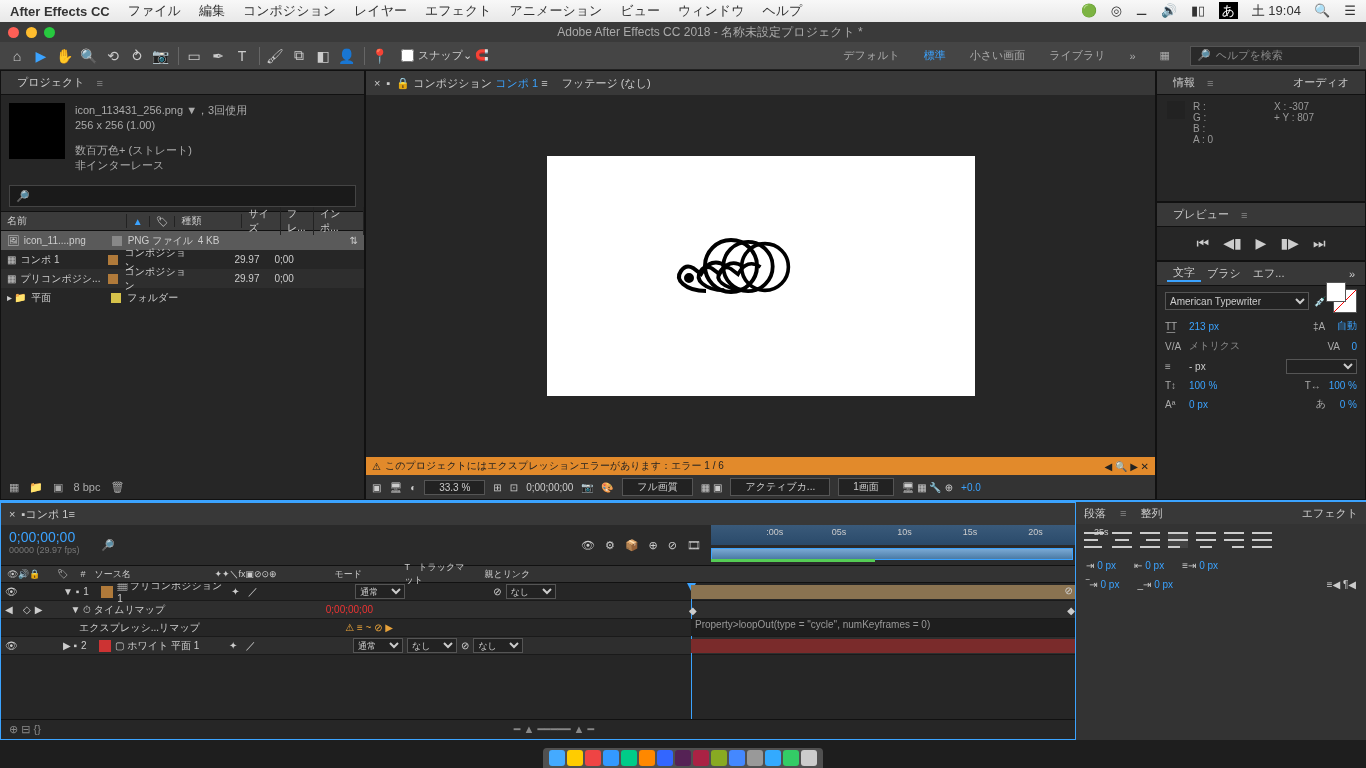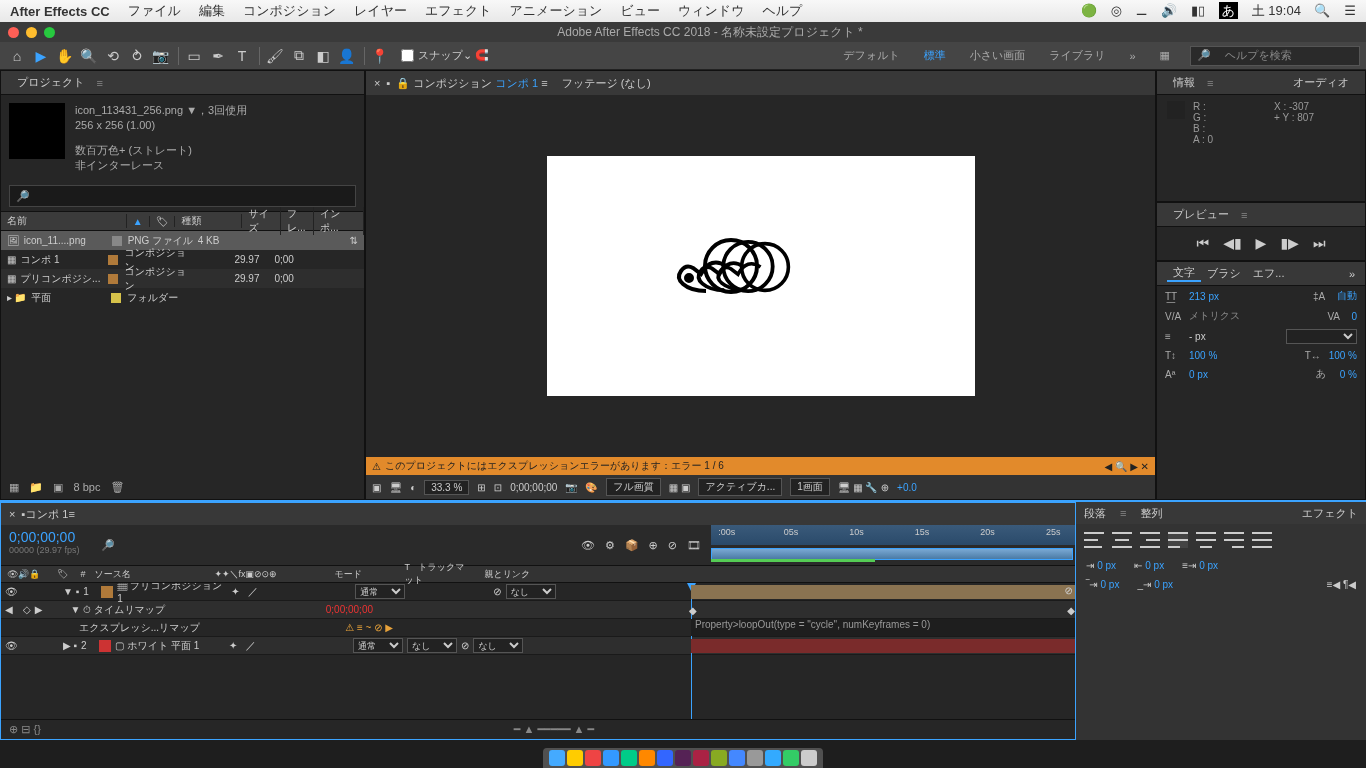--- a/index.html
+++ b/index.html
@@ -54,21 +54,21 @@
 .comp-tabs .ct { margin-right:14px; color:#ccc;}
 .comp-tabs .ct .blue{color:#3ba3ff;}
 .breadcrumb { height:22px; display:flex; align-items:center; padding:0 10px; font-size:10px; background:#2a2a2a;}
 .breadcrumb .bc { padding:2px 8px; margin-right:6px;}
 .breadcrumb .bc.active{ background:#1b3a52; color:#5aa9e6; border:1px solid #3ba3ff;}
 .canvas-wrap { flex:1; display:flex; align-items:center; justify-content:center; background:#262626;}
 .canvas { width:428px; height:240px; background:#fff; display:flex; align-items:center; justify-content:center;}
 .canvas svg { width:200px; height:120px; }
 .warn-bar { height:18px; background:#e28a2b; color:#222; font-size:10px; display:flex; align-items:center; padding:0 6px;}
 .comp-foot { height:24px; background:#333; display:flex; align-items:center; padding:0 6px; font-size:10px; color:#ccc; gap:8px;}
-.comp-foot .sel{background:#222; padding:1px 6px; border:1px solid #555;}
+.comp-foot .sel{background:#222; padding:1px 14px; border:1px solid #555;}
 
 
 .rightcol { display:flex; flex-direction:column; }
 .info-body { padding:6px 10px; font-size:10px; color:#999; display:flex; }
 .info-body .col{flex:1;}
 .preview-ctrls { display:flex; justify-content:center; gap:14px; padding:8px 0; font-size:14px;}
 .char-panel .row{display:flex; align-items:center; padding:3px 8px; gap:6px; font-size:10px;}
 .char-panel .row .label{width:18px; color:#aaa;}
 .char-panel .row .val{color:#3ba3ff;}
 .char-panel select{background:#222; color:#ccc; border:1px solid #555; font-size:10px; flex:1; height:18px;}
@@ -84,21 +84,21 @@
 .tl-time .big{color:#3ba3ff; font-size:14px;}
 .tl-time .small{color:#777; font-size:9px;}
 .tl-cols{height:18px; background:#333; display:flex; align-items:center; font-size:9px; border-top:1px solid #111; border-bottom:1px solid #111;}
 .tl-cols span{padding:0 6px;}
 .tl-body{flex:1; position:relative; overflow:hidden;}
 .tl-row{height:18px; display:flex; align-items:center; font-size:10px; border-bottom:1px solid #1a1a1a;}
 .tl-row.odd{background:#2e2e2e;}
 .tl-left{width:690px; display:flex; align-items:center; padding:0 4px; gap:4px;}
 .tl-track{flex:1; position:relative; height:100%;}
 .ruler{height:20px; background:linear-gradient(#3a5a7a,#2a4a6a); position:relative; margin-left:690px;}
-.ruler .tick{position:absolute; top:2px; font-size:9px; color:#ccc;}
+.ruler .tick{position:absolute; top:2px; font-size:9px; color:#ccc;margin-left:48px;}
 .playhead{position:absolute; left:0; top:0; bottom:0; width:1px; background:#3ba3ff;}
 .playhead::before{content:''; position:absolute; top:-2px; left:-5px; width:11px; height:11px; background:#3ba3ff; clip-path:polygon(0 0,100% 0,50% 100%);}
 .bar-brown{position:absolute; left:0; right:0; top:2px; height:14px; background:#8a7351;}
 .bar-red{position:absolute; left:0; right:0; top:2px; height:14px; background:#7a2b2b;}
 .expr-text{color:#999; font-size:10px; padding-left:4px;}
 .timecode-red{color:#e33;}
 .sw{width:12px;height:12px;display:inline-block;}
 
 
 .para-panel{width:290px; background:#333; }
@@ -171,21 +171,21 @@
   <div class="tool">📍</div>
   <div class="snap"><input type="checkbox" style=""><span>スナップ</span> ⌄ 🧲</div>
   <div class="ws-tabs">
     <div class="ws">デフォルト</div>
     <div class="ws active">標準</div>
     <div class="ws">小さい画面</div>
     <div class="ws">ライブラリ</div>
     <div class="ws">»</div>
     <div class="ws">▦</div>
   </div>
-  <div class="searchbar">🔎 <span style="margin-left:14px;">ヘルプを検索</span></div>
+  <div class="searchbar">🔎 <span style="margin-left:5px;">ヘルプを検索</span></div>
 </div>
 
 <div class="main">
 
   <div class="panel" style="position:relative;">
     <div class="panel-tab">
         <span class="t">プロジェクト</span>
         <span class="ham">≡</span>
       </div>
     <div class="proj-info">
@@ -333,20 +333,25 @@
       </div>
     </div>
     <div class="panel char-panel" style="flex:1;">
       <div class="panel-tab">
         <span class="t" style="border-bottom:2px solid #3ba3ff">文字</span>
         <span class="t">ブラシ</span>
         <span class="t">エフ...</span>
         <span style="margin-left:auto">»</span>
       </div>
       <div class="row">
+          <select><option>American Typewriter</option></select>
+          <span>💉</span>
+          <div class="char-swatch"></div>
+        </div>
+      <div class="row">
           <span class="label">T͟T</span>
           <span class="val">213 px</span>
           <span style="flex:1"></span>
           <span class="label">‡A</span>
           <span class="val">自動</span>
         </div>
       <div class="row">
           <span class="label">V/A</span>
           <span style="color:#888">メトリクス</span>
           <span style="flex:1"></span>

